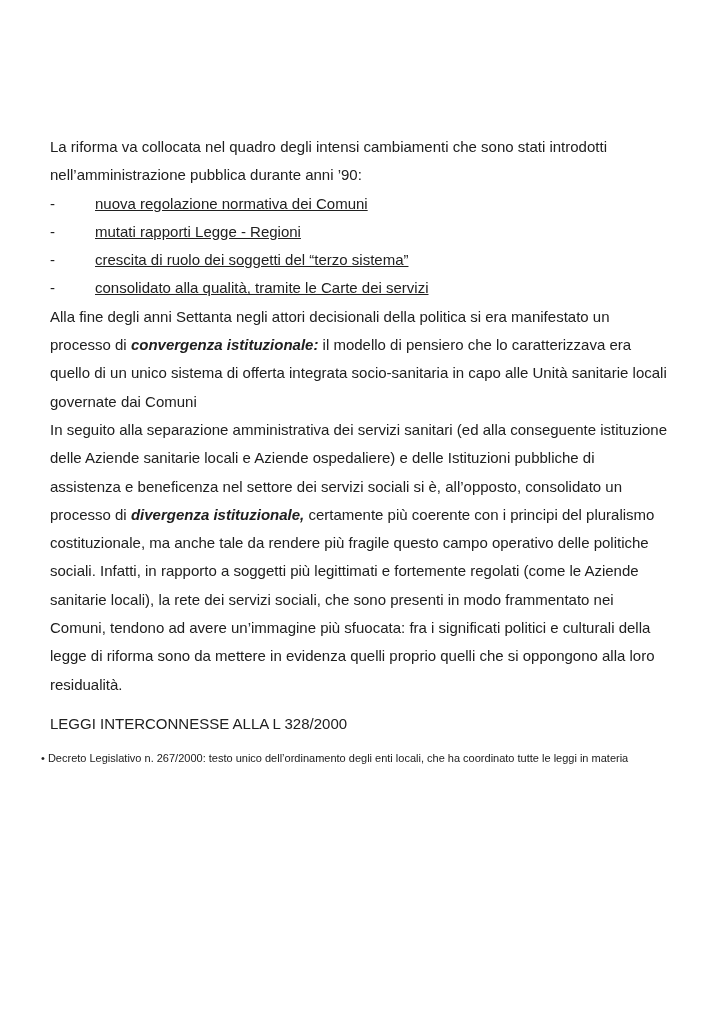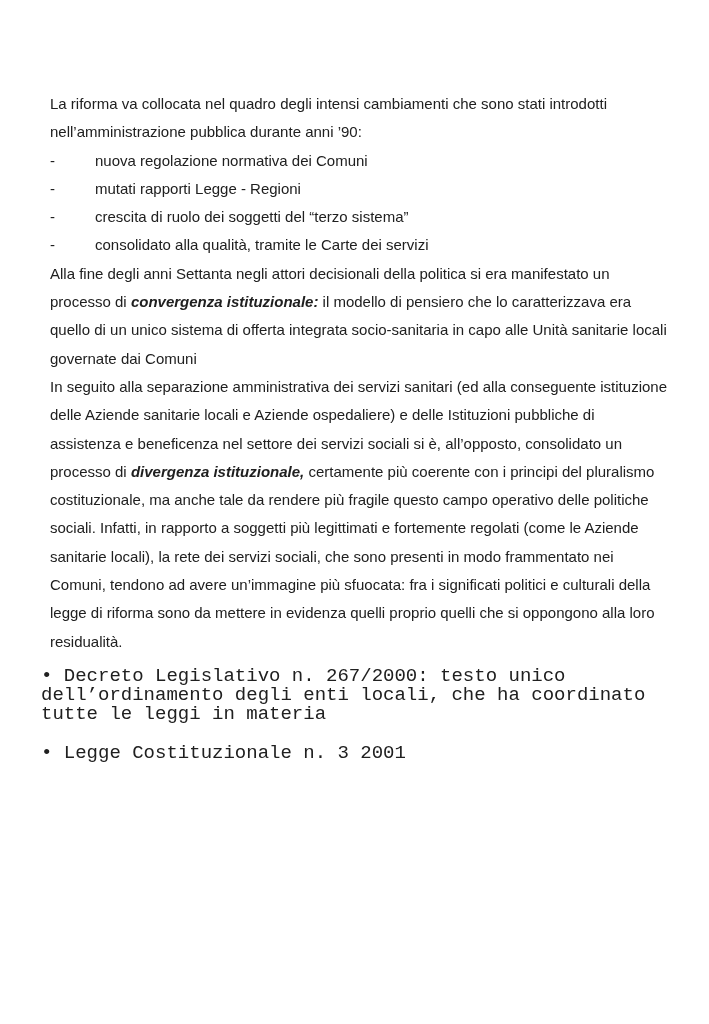--- a/index.html
+++ b/index.html
@@ -8,20 +8,21 @@
     background: #ffffff;
   }
   .page {
     position: relative;
     width: 709px;
     height: 844px;
     background: #ffffff;
     overflow: hidden;
     font-family: "Liberation Sans", "DejaVu Sans", sans-serif;
     color: #202020;
+    margin-top: 43px;
     -webkit-font-smoothing: antialiased;
   }
   .doc {
     position: absolute;
     left: 50px;
     top: 90px;
     width: 618px;
   }
   .body-text {
     margin: 0;
@@ -33,39 +34,39 @@
     display: flex;
     font-size: 15px;
     line-height: 28.3px;
   }
   .dash-marker {
     flex: 0 0 45px;
     width: 45px;
   }
   .dash-text {
     flex: 1 1 auto;
+    text-decoration: underline;
   }
   .bi {
     font-style: italic;
     font-weight: bold;
   }
   .heading {
     margin: 11px 0 0 0;
     font-size: 15px;
     line-height: 28px;
   }
   .laws {
     margin: 11px 0 0 -9px;
     width: 627px;
   }
   .law {
     margin: 0;
-    font-size: 19px;
+    font-size: 11px;
     line-height: 19.2px;
-    font-family: Liberation Mono, monospace;
   }
   .law + .law {
     margin-top: 19px;
   }
 </style>
 </head>
 <body>
 
 <div class="page" style="background: rgb(255, 255, 255); color: rgb(32, 32, 32);">
   <div class="doc">
@@ -89,20 +90,20 @@
           <span class="dash-marker">-</span>
           <span class="dash-text">consolidato alla qualità, tramite le Carte dei servizi</span>
         </div>
       </div>
 
     <div id="mainParas">
         <p class="body-text"><span>Alla fine degli anni Settanta negli attori decisionali della politica si era manifestato un processo di </span><em class="bi">convergenza istituzionale:</em><span> il modello di pensiero che lo caratterizzava era quello di un unico sistema di offerta integrata socio-sanitaria in capo alle Unità sanitarie locali governate dai Comuni</span></p>
         <p class="body-text"><span>In seguito alla separazione amministrativa dei servizi sanitari (ed alla conseguente istituzione delle Aziende sanitarie locali e Aziende ospedaliere) e delle Istituzioni pubbliche di assistenza e beneficenza  nel settore dei servizi sociali si è, all’opposto, consolidato un processo di </span><em class="bi">divergenza istituzionale,</em><span> certamente più coerente con i principi del pluralismo costituzionale, ma anche tale da rendere più fragile questo campo operativo delle politiche sociali. Infatti, in rapporto a soggetti più legittimati e fortemente regolati (come le Aziende sanitarie locali), la rete dei servizi sociali, che sono presenti in modo frammentato nei Comuni, tendono ad avere un’immagine più sfuocata: fra i significati politici e culturali della legge di riforma sono da mettere in evidenza quelli proprio quelli che si oppongono alla loro residualità.</span></p>
       </div>
 
+    <p class="heading">LEGGI INTERCONNESSE ALLA L 328/2000</p>
 
     <div id="lawsList" class="laws">
         <p class="law"><span>•</span><span> Decreto Legislativo n. 267/2000: testo unico dell’ordinamento degli enti locali, che ha coordinato tutte le leggi in materia</span></p>
-        <p class="law"><span>•</span><span> Legge Costituzionale n. 3 2001</span></p>
       </div>
 
   </div>
 </div>
 
 </body></html>

